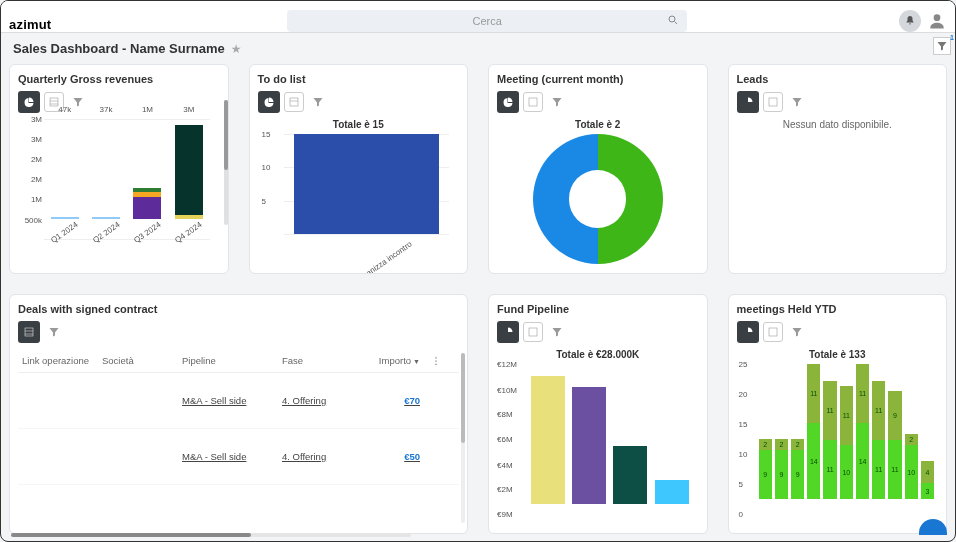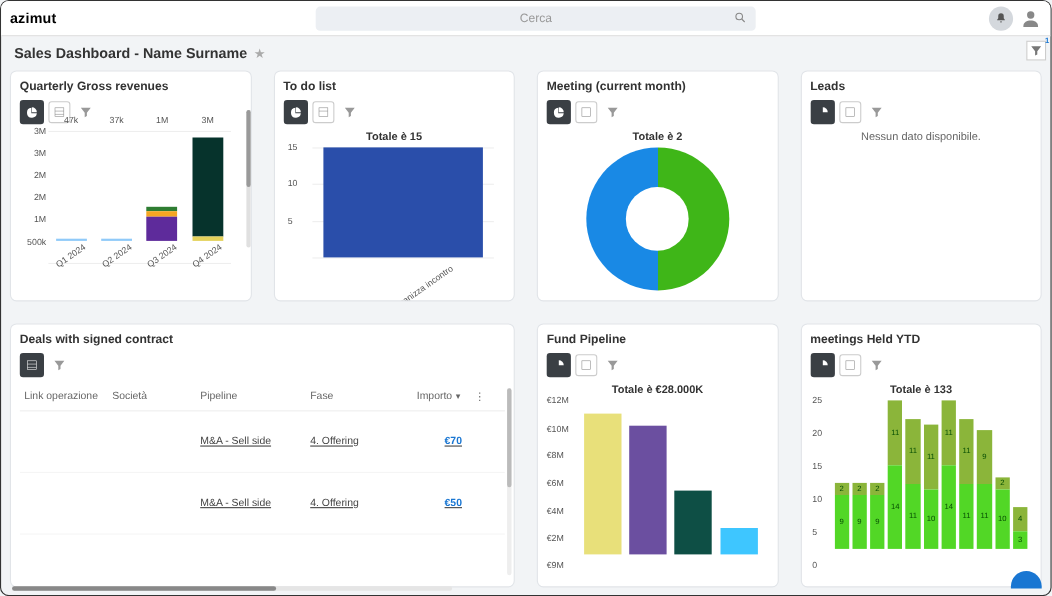--- a/index.html
+++ b/index.html
@@ -1,17 +1,17 @@
 <!DOCTYPE html>
 <html><head>
 <meta charset="utf-8">
 <style>
 * { box-sizing: border-box; margin: 0; padding: 0; font-family: Arial, Helvetica, sans-serif; }
 body { width: 956px; height: 542px; overflow: hidden; background: #f2f4f6; border: 1px solid #333; border-radius: 8px; position: relative; }
-.topbar { height: 32px; background: #fff; border-bottom: 1px solid #ddd; display: flex; align-items: center; padding: 0 8px; }
+.topbar { height: 32px; background: #fff; border-bottom: 1px solid #ddd; display: flex; align-items: flex-end; padding: 0 8px; }
 .brand { font-size: 13px; font-weight: 600; letter-spacing: 0.2px; }
 .search-wrap { flex: 1; display: flex; justify-content: center; }
 .search-box { width: 400px; height: 22px; background: #eceff3; border-radius: 4px; display: flex; align-items: center; padding: 0 10px; font-size: 11px; color: #888; position: relative; margin-left: 24px; }
 .search-box input { background: transparent; border: none; outline: none; width: 100%; text-align: center; font-size: 11px; color: #555; }
 .search-box input::placeholder { color: #999; }
 .search-icon { position: absolute; right: 8px; top: 4px; width: 12px; height: 12px; }
 .top-actions { display: flex; align-items: center; gap: 6px; }
 .top-icon-btn { width: 22px; height: 22px; border-radius: 50%; background: #d4d8dd; display: flex; align-items: center; justify-content: center; color: #555; font-size: 11px; cursor: pointer; }
 .avatar-icon { width: 20px; height: 20px; color: #888; }
 

